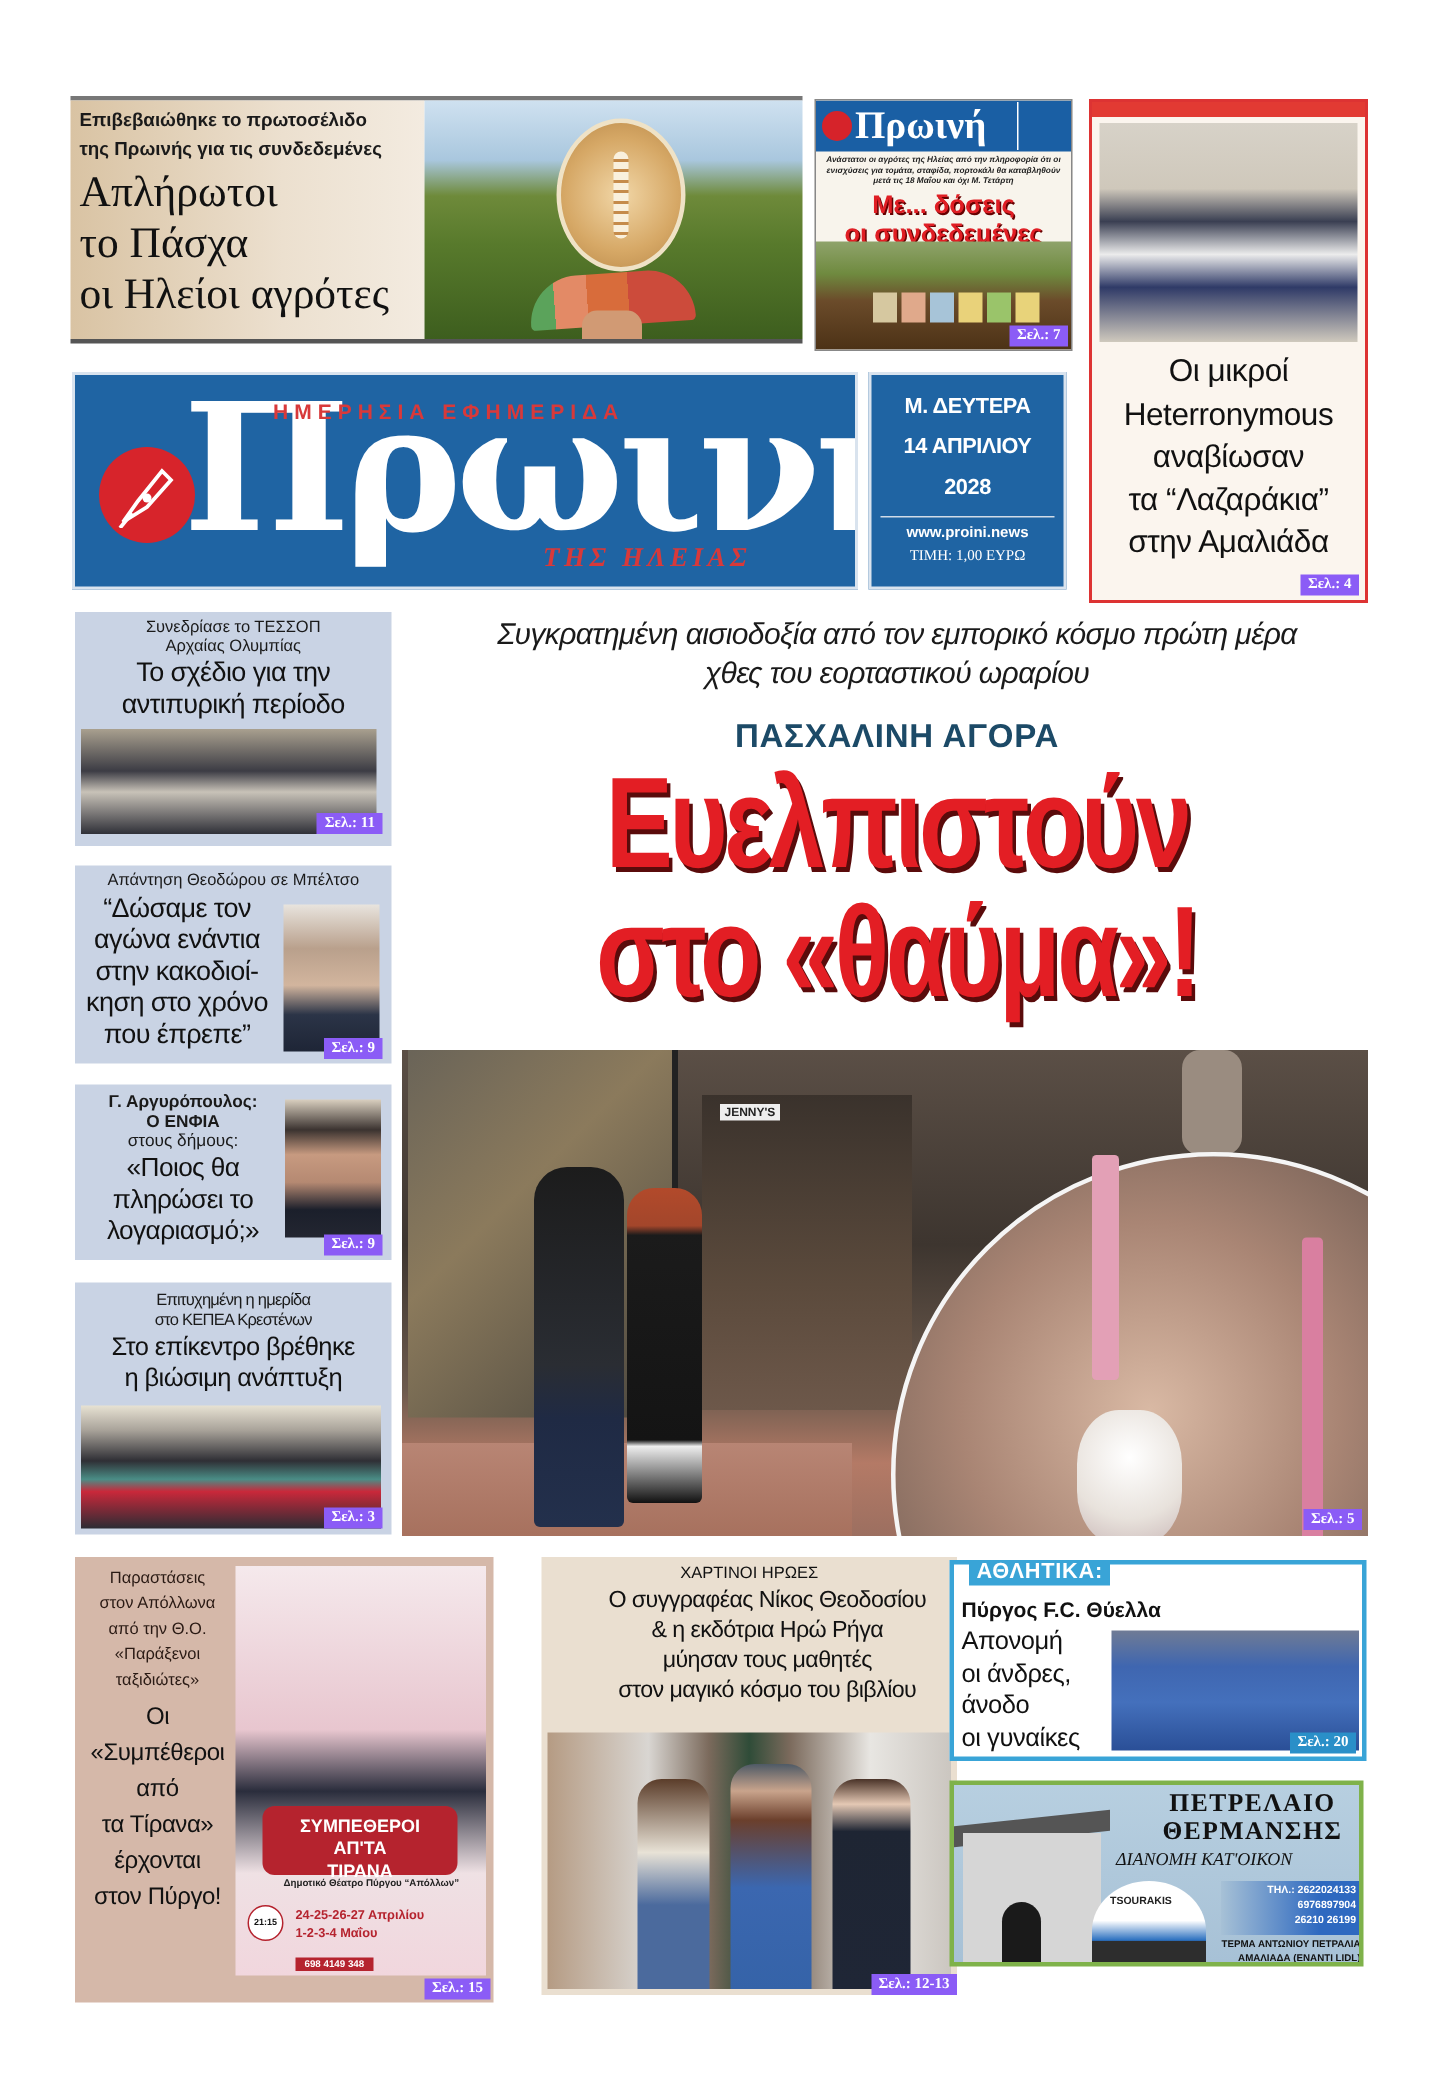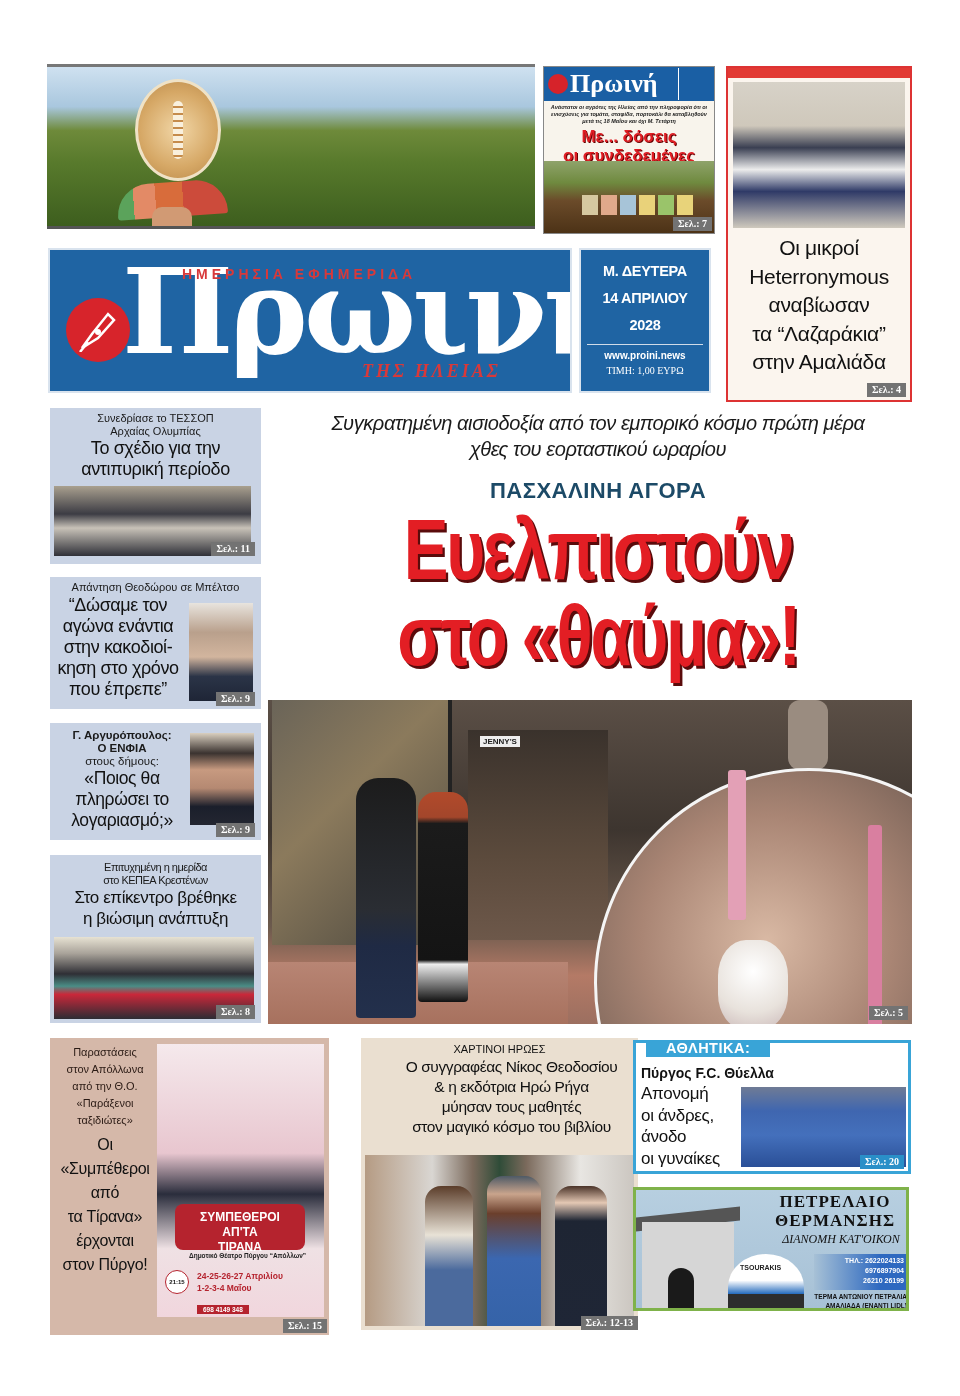--- a/index.html
+++ b/index.html
@@ -30,21 +30,21 @@
   .mini-front .bills { position: absolute; left: 38px; bottom: 18px; display: flex; gap: 3px; }
   .mini-front .bills span { width: 16px; height: 20px; display: block; }
 
   
   .laz { left: 726px; top: 66px; width: 186px; height: 336px; border: 2px solid #d33; background: #fbf5ee; }
   .laz .bar { height: 10px; background: #e23a33; }
   .laz .img { margin: 4px 5px 0; height: 146px; background: linear-gradient(180deg, #d7d2c8 0%, #cfc8bb 30%, #3a3f52 45%, #ececec 60%, #2f3a67 75%, #cfc9bd 100%); position: relative; }
   .laz .headline { font-family: "Liberation Sans", sans-serif; font-size: 21px; line-height: 28.5px; text-align: center; color: #111; margin-top: 6px; letter-spacing: -0.3px; }
 
   
-  .page-tag { position: absolute; background: #737373; color: #fff; font-family: "Liberation Serif", serif; font-weight: bold; font-size: 10px; padding: 1px 5px; line-height: 12px; }
+  .page-tag { position: absolute; background: #8b5cf6; color: #fff; font-family: "Liberation Serif", serif; font-weight: bold; font-size: 10px; padding: 1px 5px; line-height: 12px; }
 
   
   .masthead { left: 48px; top: 248px; width: 524px; height: 145px; background: #1f64a3; border: 2px solid #d9e3ee; overflow: hidden; }
   .mast-logo-circle { position: absolute; left: 16px; top: 48px; width: 64px; height: 64px; border-radius: 50%; background: #d7242b; }
   .mast-logo-circle svg { position: absolute; left: 12px; top: 10px; }
   .mast-title { position: absolute; left: 72px; top: -8px; font-family: "DejaVu Serif", serif; font-weight: bold; font-size: 118px; color: #ffffff; letter-spacing: -4px; line-height: 140px; }
   .mast-kicker { position: absolute; left: 132px; top: 16px; font-family: "Liberation Sans", sans-serif; font-weight: bold; font-size: 14px; color: #d8393a; letter-spacing: 4px; }
   .mast-sub { position: absolute; left: 312px; top: 111px; font-family: "Liberation Serif", serif; font-weight: bold; font-style: italic; font-size: 18px; color: #d8393a; letter-spacing: 3px; }
 
   .datebox { left: 579px; top: 248px; width: 132px; height: 145px; background: #1f64a3; border: 2px solid #d9e3ee; color: #fff; text-align: center; }
@@ -91,40 +91,51 @@
   .books { left: 343px; top: 1038px; width: 277px; height: 292px; background: #eadfd0; margin-left: 18px; }
   .books .kick { font-size: 11px; text-align: center; margin-top: 5px; color: #111; }
   .books .hl { font-size: 15.5px; line-height: 20px; text-align: center; color: #111; letter-spacing: -0.4px; margin-top: 2px; padding-left: 24px; }
   .books .photo { position: absolute; left: 4px; top: 117px; width: 269px; height: 171px; background: linear-gradient(90deg, #b59b83 0%, #d9d6d2 25%, #7b6a5c 40%, #2f4c38 50%, #7b6a5c 60%, #e8e6e2 80%, #cbc6c0 100%); overflow: hidden; }
   .books .p1, .books .p2, .books .p3 { position: absolute; bottom: 0; border-radius: 16px 16px 0 0; }
   .books .p1 { left: 60px; width: 48px; height: 140px; background: linear-gradient(180deg, #5b3d2a 0%, #e8e2d6 35%, #4b6a9d 60%, #4b6a9d 100%); }
   .books .p2 { left: 122px; width: 54px; height: 150px; background: linear-gradient(180deg, #4e5a66 0%, #c9a48c 12%, #6b3f2c 25%, #3b67b0 55%, #3563a8 100%); }
   .books .p3 { left: 190px; width: 52px; height: 140px; background: linear-gradient(180deg, #4a3328 0%, #e4c8b4 12%, #1e2533 25%, #1f2636 100%); }
 
   .sports { left: 633px; top: 1040px; width: 278px; height: 134px; border: 3px solid #39a4d7; background: #fff; }
-  .sports .label { position: absolute; left: 10px; top: -3px; background: #39a4d7; color: #fff; font-weight: bold; font-size: 14.5px; padding: 0 20px; letter-spacing: 0.5px; line-height: 17px; }
+  .sports .label { position: absolute; left: 10px; top: -3px; background: #39a4d7; color: #fff; font-weight: bold; font-size: 14.5px; padding: 0 5px; letter-spacing: 0.5px; line-height: 17px; }
   .sports .team { position: absolute; left: 5px; top: 22px; font-weight: bold; font-size: 14px; color: #111; }
   .sports .hl { position: absolute; left: 5px; top: 40px; font-size: 17px; line-height: 21.5px; color: #111; letter-spacing: -0.3px; }
   .sports .photo { position: absolute; left: 105px; top: 44px; width: 165px; height: 80px; background: linear-gradient(180deg, #6f7b95 0%, #3f66b0 30%, #4470bc 60%, #2a4f97 100%); overflow: hidden; }
 
   .ad { left: 633px; top: 1187px; width: 276px; height: 124px; border: 3px solid #7fb24a; background: linear-gradient(180deg, #b7cfe0 0%, #a7c1d6 100%); overflow: hidden; }
   .ad .house { position: absolute; left: 6px; top: 32px; width: 92px; height: 96px; background: #d6d6d6; }
   .ad .roof { position: absolute; left: 0; top: 22px; width: 104px; height: 14px; background: #555; transform: skewY(-6deg); }
   .ad .door { position: absolute; left: 32px; top: 78px; width: 26px; height: 46px; background: #1a1a1a; border-radius: 13px 13px 0 0; }
   .ad .truck { position: absolute; left: 92px; top: 64px; width: 76px; height: 66px; border-radius: 50% 50% 0 0; background: linear-gradient(180deg, #fff 0%, #fff 40%, #2a6fbf 60%, #2d2d2d 61%, #2d2d2d 100%); }
   .ad .truck-label { position: absolute; left: 104px; top: 74px; font-size: 7px; font-weight: bold; color: #222; }
   .ad .h1 { position: absolute; left: 126px; top: 2px; width: 146px; text-align: center; font-family: "Liberation Serif", serif; font-weight: bold; font-size: 17px; line-height: 19px; color: #111; letter-spacing: 1px; }
-  .ad .h2 { position: absolute; left: 128px; top: 42px; width: 154px; font-family: "Liberation Serif", serif; font-style: italic; font-size: 12px; color: #111; text-align: center; }
+  .ad .h2 { position: absolute; left: 108px; top: 42px; width: 154px; font-family: "Liberation Serif", serif; font-style: italic; font-size: 12px; color: #111; }
   .ad .phones { position: absolute; left: 178px; top: 64px; width: 94px; height: 36px; background: linear-gradient(90deg, #a7c1d6 0%, #2e69c0 70%); text-align: right; padding-right: 4px; font-size: 7px; font-weight: bold; color: #fff; line-height: 10px; padding-top: 2px; }
   .ad .addr { position: absolute; left: 158px; top: 102px; width: 116px; text-align: right; font-size: 6.5px; font-weight: bold; color: #111; line-height: 9px; padding-right: 3px; }
 </style>
 </head>
 <body>
 
 <div class="abs top-teaser">
+  <div class="txt">
+    <div class="kicker">
+      <div>Επιβεβαιώθηκε το πρωτοσέλιδο</div>
+      <div>της Πρωινής για τις συνδεδεμένες</div>
+    </div>
+    <div class="headline">
+      <div>Απλήρωτοι</div>
+      <div>το Πάσχα</div>
+      <div>οι Ηλείοι αγρότες</div>
+    </div>
+  </div>
   <div class="img">
     <div class="opekepe-logo">
         <div class="wheat"></div>
       </div>
     <div class="money-fan"></div>
     <div class="hand"></div>
   </div>
 </div>
 
 <div class="abs mini-front">
@@ -218,21 +229,21 @@
   <div class="photo" style="left:140px;top:10px;width:64px;height:92px;background:linear-gradient(180deg,#d9cfbf 0%,#3b3330 22%,#c79a80 40%,#b58972 60%,#1b1f2b 80%,#232631 100%);"></div>
   <div class="page-tag" style="right:6px;bottom:3px;">Σελ.: 9</div>
 </div>
 
 <div class="lbox" style="top:855px;height:168px;">
   <div class="kick" style="margin-top:6px;letter-spacing:-0.5px;">Επιτυχημένη η ημερίδα</div>
   <div class="kick" style="letter-spacing:-0.5px;">στο ΚΕΠΕΑ Κρεστένων</div>
   <div class="hl" style="font-size:17px;">Στο επίκεντρο βρέθηκε</div>
   <div class="hl" style="font-size:17px;">η βιώσιμη ανάπτυξη</div>
   <div class="photo" style="left:4px;top:82px;width:200px;height:82px;background:linear-gradient(180deg,#e7e2d3 0%,#a9a39a 20%,#2f2f35 45%,#4a8d86 60%,#c9283a 70%,#2c2c34 100%);"></div>
-  <div class="page-tag" style="right:6px;bottom:4px;">Σελ.: 8</div>
+  <div class="page-tag" style="right:6px;bottom:4px;">Σελ.: 3</div>
 </div>
 
 <div class="abs deck">
   <div>Συγκρατημένη αισιοδοξία από τον εμπορικό κόσμο πρώτη μέρα</div>
   <div>χθες του εορταστικού ωραρίου</div>
 </div>
 <div class="abs supra">ΠΑΣΧΑΛΙΝΗ ΑΓΟΡΑ</div>
 <div class="abs main-hl">
   <div>Ευελπιστούν</div>
   <div>στο «θαύμα»!</div>

